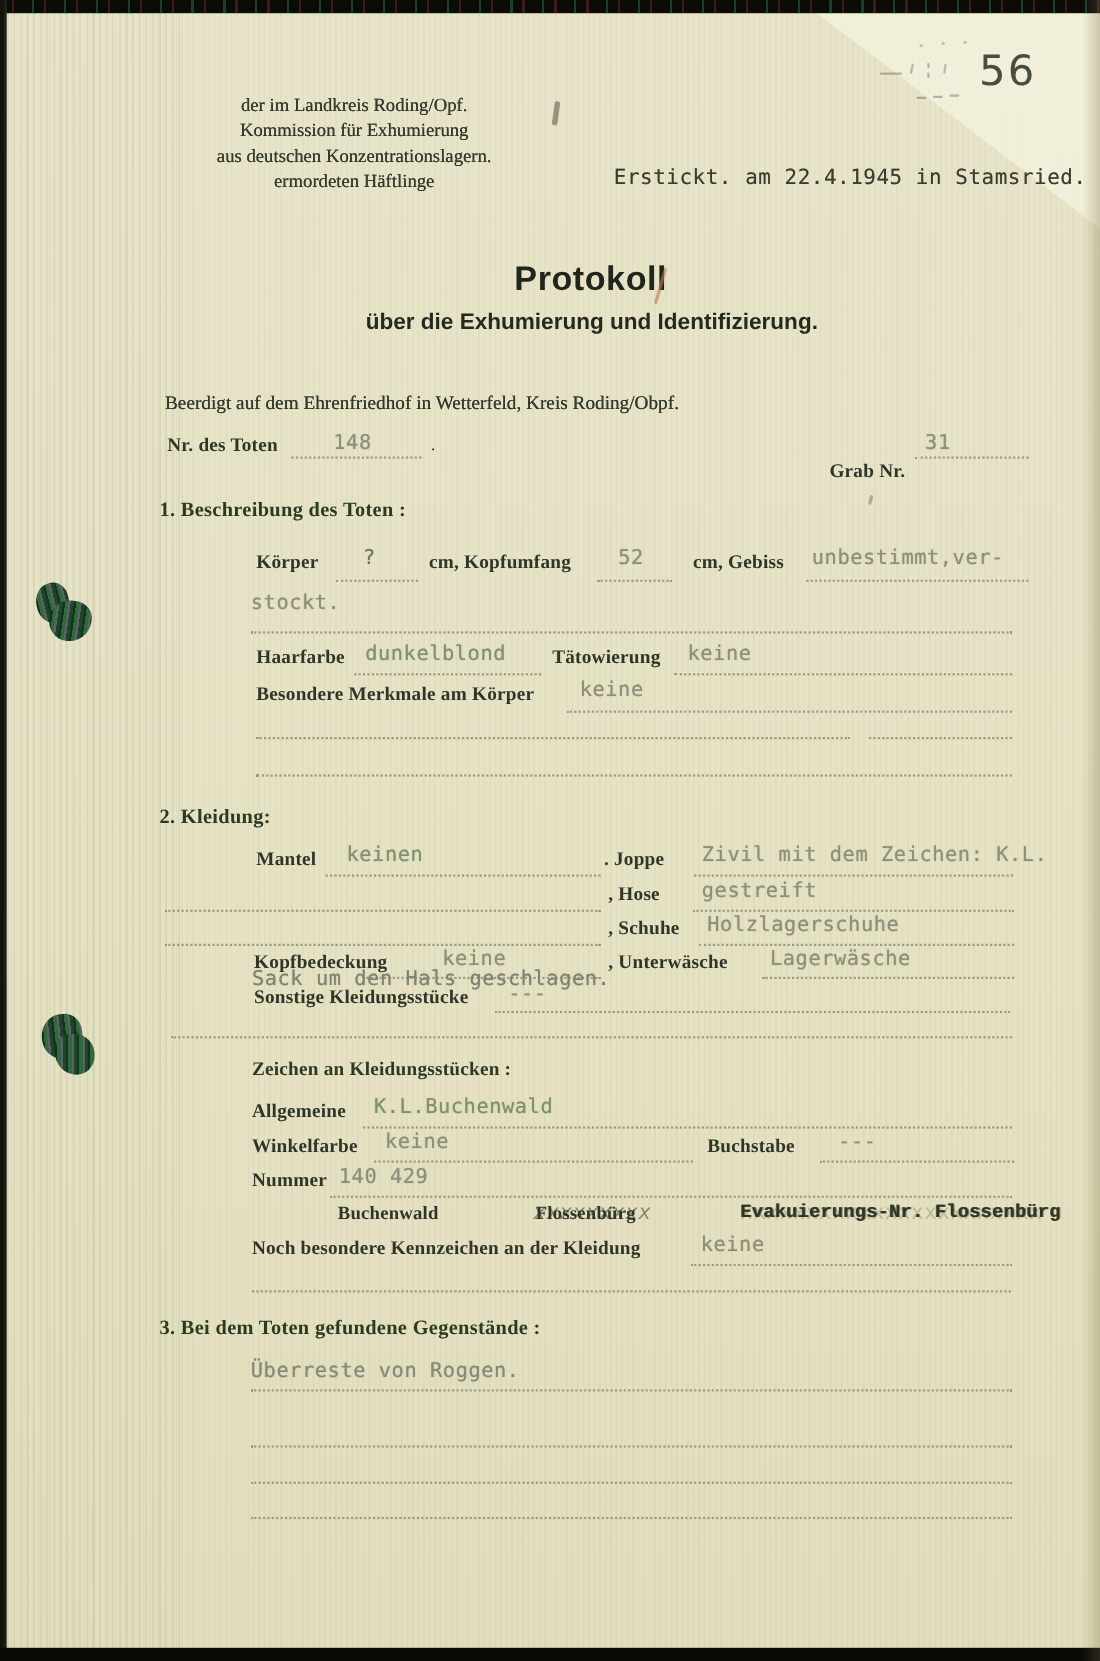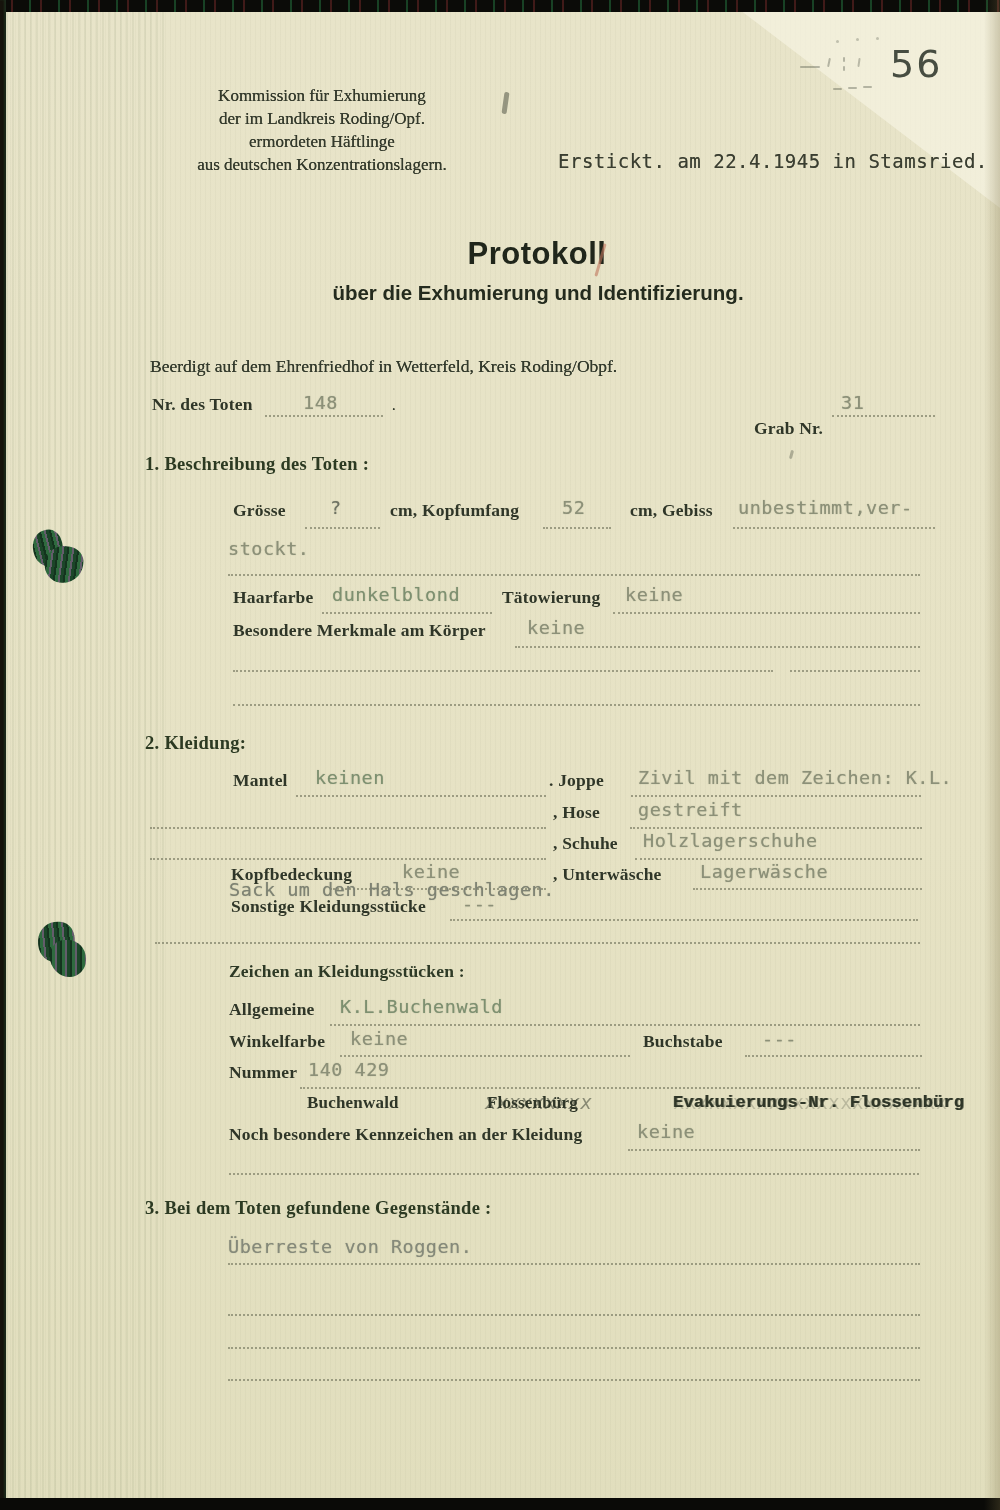--- a/index.html
+++ b/index.html
@@ -49,24 +49,24 @@
 </head>
 <body>
 
 <div class="scan">
 
   <div class="stripes"></div>
   <div class="stripes-left"></div>
   <div class="corner-light"></div>
 
   <div class="commission">
+    <span>der im Landkreis Roding/Opf.</span>
     <span>Kommission für Exhumierung</span>
-    <span>der im Landkreis Roding/Opf.</span>
+    <span>aus deutschen Konzentrationslagern.</span>
     <span>ermordeten Häftlinge</span>
-    <span>aus deutschen Konzentrationslagern.</span>
   </div>
   <span class="typed typed-dark" style="left:558px;top:150px;font-size:19px;">Erstickt. am 22.4.1945 in Stamsried.</span>
   <span class="pagenum">56</span>
 
   <div class="mark" style="left:800px;top:66px;width:20px;height:2px;opacity:.5;"></div>
   <div class="mark" style="left:828px;top:58px;width:2px;height:9px;opacity:.5;transform:rotate(12deg);"></div>
   <div class="mark" style="left:843px;top:57px;width:2px;height:5px;opacity:.5;"></div>
   <div class="mark" style="left:843px;top:66px;width:2px;height:5px;opacity:.5;"></div>
   <div class="mark" style="left:858px;top:58px;width:2px;height:9px;opacity:.45;transform:rotate(8deg);"></div>
   <div class="mark" style="left:833px;top:88px;width:9px;height:2px;opacity:.5;"></div>
@@ -88,21 +88,21 @@
   <span class="lbl" style="left:152px;top:394px;font-weight:600;">Nr. des Toten</span>
   <span class="typed" style="left:303px;top:392px;">148</span>
   <div class="dot" style="left:265px;top:413px;width:118px;"></div>
   <span class="lbl-r" style="left:392px;top:398px;font-size:14px;">.</span>
   <span class="lbl" style="left:754px;top:394px;font-weight:600;margin-top:24px;">Grab Nr.</span>
   <span class="typed" style="left:841px;top:392px;">31</span>
   <div class="dot" style="left:832px;top:413px;width:103px;"></div>
 
   <span class="hd" style="left:145px;top:454px;">1. Beschreibung des Toten :</span>
 
-  <span class="lbl" style="left:233px;top:500px;">Grösse</span>
+  <span class="lbl" style="left:233px;top:500px;">Körper</span>
   <span class="typed" style="left:330px;top:497px;color:#6e7263;">?</span>
   <div class="dot" style="left:305px;top:525px;width:75px;"></div>
   <span class="lbl" style="left:390px;top:500px;">cm, Kopfumfang</span>
   <span class="typed" style="left:562px;top:497px;">52</span>
   <div class="dot" style="left:543px;top:525px;width:68px;"></div>
   <span class="lbl" style="left:630px;top:500px;">cm, Gebiss</span>
   <span class="typed" style="left:738px;top:497px;">unbestimmt,ver-</span>
   <div class="dot" style="left:733px;top:525px;width:202px;"></div>
 
   <span class="typed" style="left:228px;top:538px;">stockt.</span>

